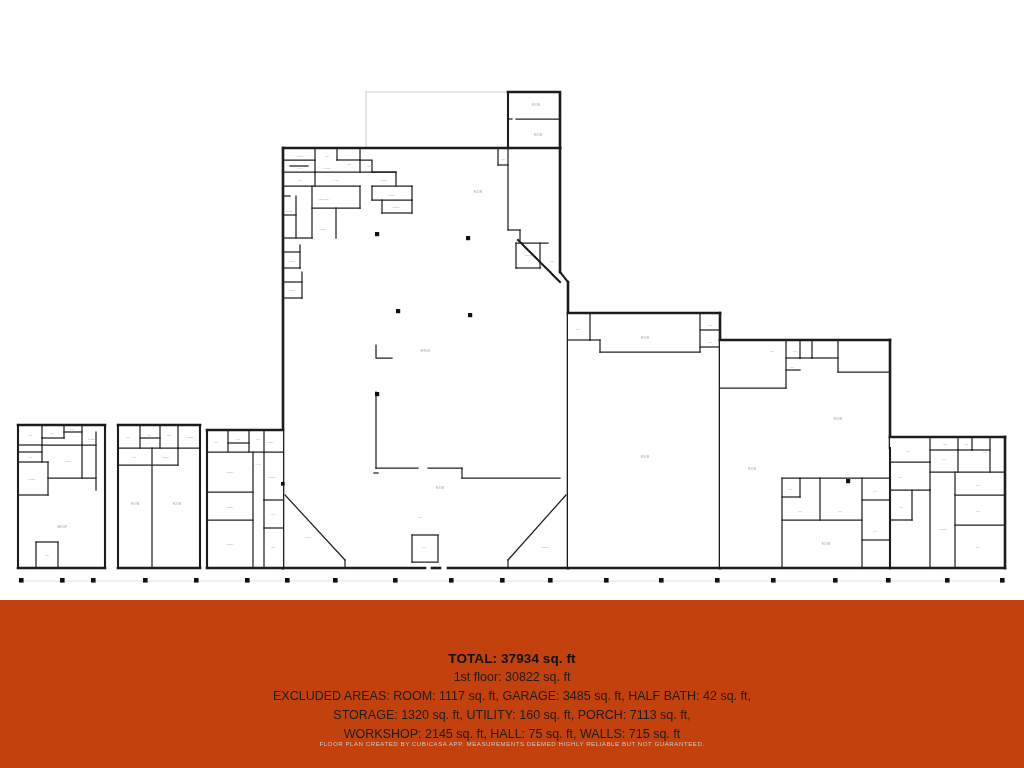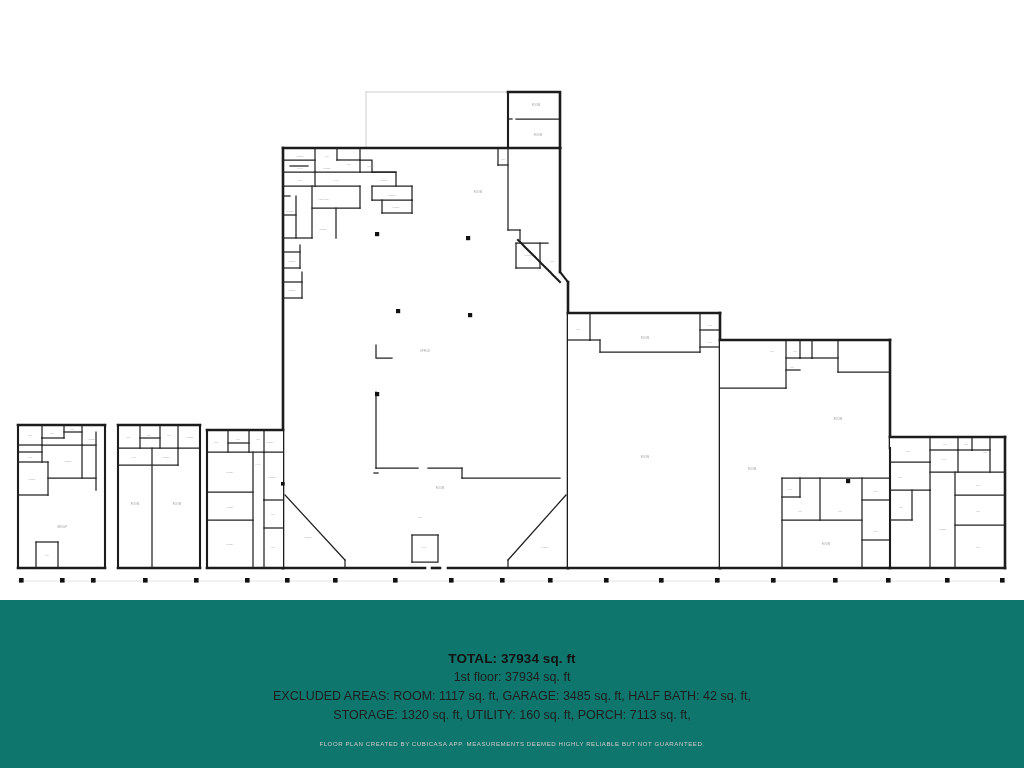--- a/index.html
+++ b/index.html
@@ -14,21 +14,21 @@
     overflow: hidden;
     font-family: "Liberation Sans", sans-serif;
     color: #1a1a1a;
     position: relative;
   }
 
   #page {
     position: relative;
     width: 1024px;
     height: 768px;
-    background: #0f766e;
+    background: #c2410c;
   }
 
   
   #plan-area {
     position: absolute;
     left: 0;
     top: 0;
     width: 1024px;
     height: 600px;
   }
@@ -468,20 +468,21 @@
         <rect class="col" x="886" y="578" width="4.6" height="4.6"></rect>
         <rect class="col" x="945" y="578" width="4.6" height="4.6"></rect>
         <rect class="col" x="1000" y="578" width="4.6" height="4.6"></rect>
       </g>
 
     </svg>
   </div>
 
   <div id="caption">
     <div class="cap-total">TOTAL: 37934 sq. ft</div>
-    <div class="cap-floor">1st floor: 37934 sq. ft</div>
+    <div class="cap-floor">1st floor: 30822 sq. ft</div>
     <div class="cap-ex">EXCLUDED AREAS: ROOM: 1117 sq. ft, GARAGE: 3485 sq. ft, HALF BATH: 42 sq. ft,</div>
     <div class="cap-ex">STORAGE: 1320 sq. ft, UTILITY: 160 sq. ft, PORCH: 7113 sq. ft,</div>
+    <div class="cap-ex">WORKSHOP: 2145 sq. ft, HALL: 75 sq. ft, WALLS: 715 sq. ft</div>
   </div>
 
   <div id="disclaimer">FLOOR PLAN CREATED BY CUBICASA APP. MEASUREMENTS DEEMED HIGHLY RELIABLE BUT NOT GUARANTEED.</div>
 
 </div>
 
 </body></html>

